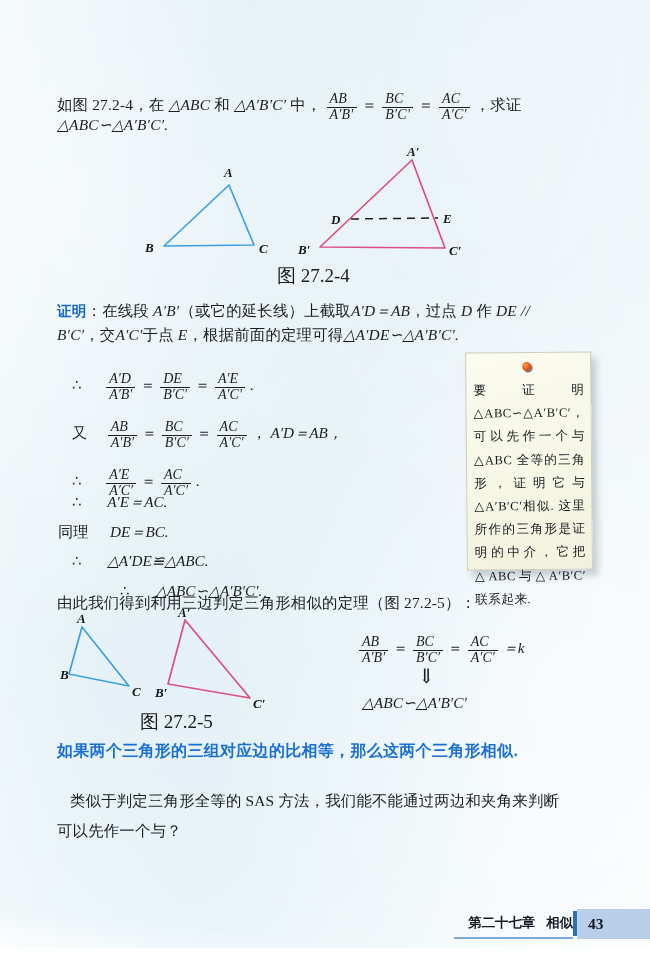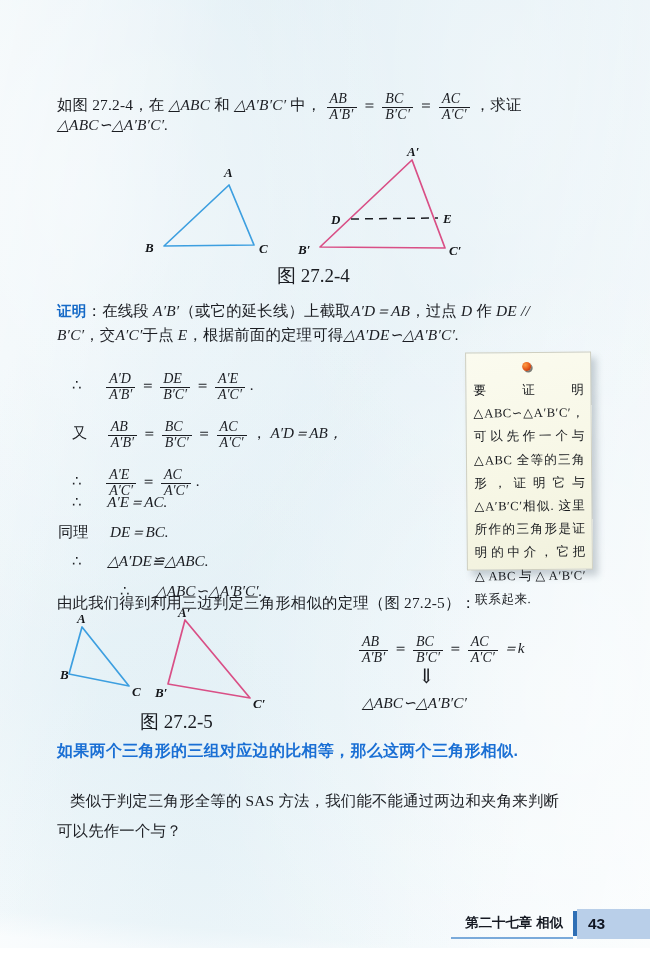--- a/index.html
+++ b/index.html
@@ -120,37 +120,37 @@
   #footer {
     position: absolute;
     right: 0; top: 909px;
     height: 30px;
     display: flex;
     align-items: stretch;
   }
   #footer .ftxt {
     display: flex;
     align-items: center;
-    gap: 4px;
-    padding: 0 10px 0 14px;
+    gap: 11px;
+    padding: 0 0 0 14px;
     font-family: "Liberation Sans", "DejaVu Sans", sans-serif;
     font-size: 13.4px;
     font-weight: bold;
     color: #151922;
     border-bottom: 2px solid #7aaada;
   }
   #footer .fbar {
     width: 4px;
     background: #2f6fb5;
     margin: 2px 0 3px 0;
   }
   #footer .fnum {
     background: #b9cfe9;
     color: #101521;
-    font-family: Liberation Sans, sans-serif;
+    font-family: Liberation Serif, serif;
     font-size: 15.5px;
     font-weight: bold;
     display: flex;
     align-items: center;
     padding: 0 10px 0 11px;
     min-width: 52px;
   }
 
   svg { display: block; }
   .fig { position: absolute; }

